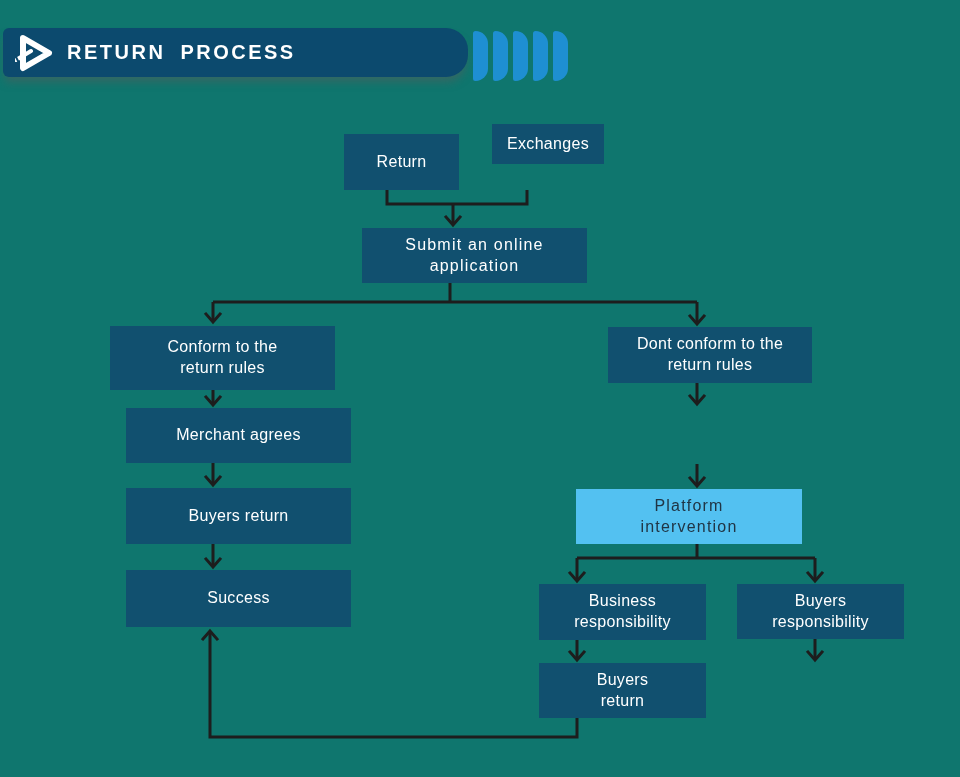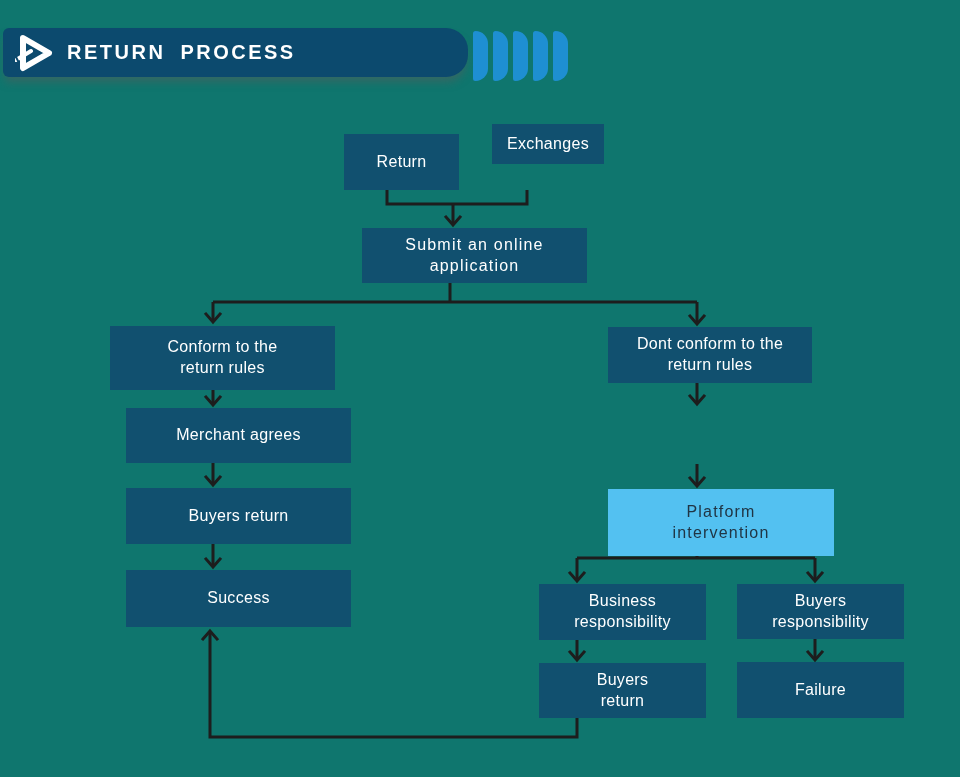--- a/index.html
+++ b/index.html
@@ -94,24 +94,23 @@
 application</div>
 
   <div class="node" style="left:86px;top:326px;width:225px;height:64px">Conform to the
 return rules</div>
   <div class="node" style="left:102px;top:408px;width:225px;height:55px">Merchant agrees</div>
   <div class="node" style="left:102px;top:488px;width:225px;height:56px">Buyers return</div>
   <div class="node" style="left:102px;top:570px;width:225px;height:57px">Success</div>
 
   <div class="node" style="left:584px;top:327px;width:204px;height:56px">Dont conform to the
 return rules</div>
-  <div class="node highlight ls" style="left:584px;top:489px;width:226px;height:67px">Platform
+  <div class="node highlight ls" style="left:552px;top:489px;width:226px;height:55px">Platform
 intervention</div>
 
   <div class="node" style="left:515px;top:584px;width:167px;height:56px">Business
 responsibility</div>
   <div class="node" style="left:713px;top:584px;width:167px;height:55px">Buyers
 responsibility</div>
   <div class="node" style="left:515px;top:663px;width:167px;height:55px">Buyers
 return</div>
-  <div class="node" style="left:713px;top:662px;width:167px;height:56px">Failure</div>
 
 </div>
 
 </body></html>

